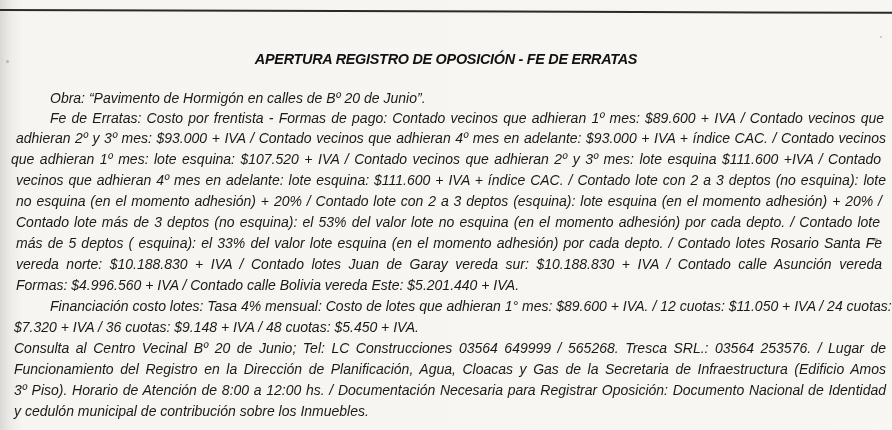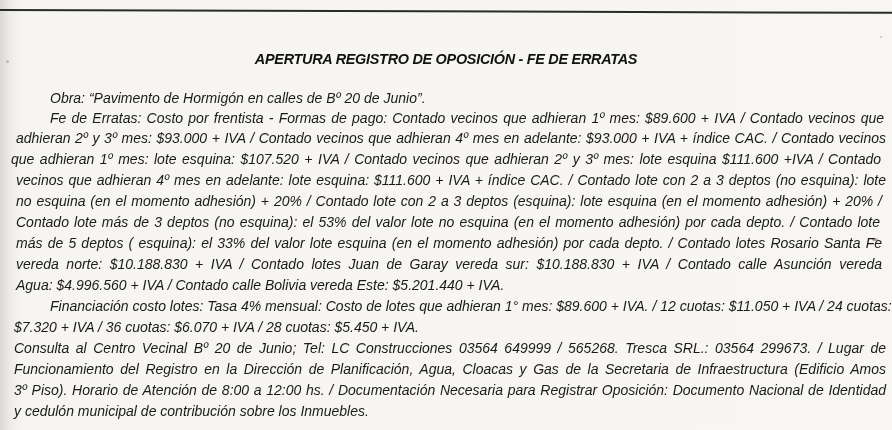--- a/index.html
+++ b/index.html
@@ -50,23 +50,23 @@
     <div class="line last" style="left:50px;top:0px;width:420px">Obra: “Pavimento de Hormigón en calles de Bº 20 de Junio”.</div>
 
     <div class="line" style="left:50px;top:20px;width:834px">Fe de Erratas: Costo por frentista - Formas de pago: Contado vecinos que adhieran 1º mes: $89.600 + IVA / Contado vecinos que</div>
     <div class="line" style="left:16px;top:40px;width:870px">adhieran 2º y 3º mes: $93.000 + IVA / Contado vecinos que adhieran 4º mes en adelante: $93.000 + IVA + índice CAC. / Contado vecinos</div>
     <div class="line" style="left:11px;top:61px;width:870px">que adhieran 1º mes: lote esquina: $107.520 + IVA / Contado vecinos que adhieran 2º y 3º mes: lote esquina $111.600 +IVA / Contado</div>
     <div class="line" style="left:16px;top:82px;width:870px">vecinos que adhieran 4º mes en adelante: lote esquina: $111.600 + IVA + índice CAC. / Contado lote con 2 a 3 deptos (no esquina): lote</div>
     <div class="line" style="left:16px;top:103px;width:866px">no esquina (en el momento adhesión) + 20% / Contado lote con 2 a 3 deptos (esquina): lote esquina (en el momento adhesión) + 20% /</div>
     <div class="line" style="left:16px;top:124px;width:864px">Contado lote más de 3 deptos (no esquina): el 53% del valor lote no esquina (en el momento adhesión) por cada depto. / Contado lote</div>
     <div class="line" style="left:16px;top:145px;width:866px">más de 5 deptos ( esquina): el 33% del valor lote esquina (en el momento adhesión) por cada depto. / Contado lotes Rosario Santa Fe</div>
     <div class="line" style="left:16px;top:166px;width:866px">vereda norte: $10.188.830 + IVA / Contado lotes Juan de Garay vereda sur: $10.188.830 + IVA / Contado calle Asunción vereda</div>
-    <div class="line last" style="left:16px;top:187px;width:600px">Agua: $4.996.560 + IVA / Contado calle Bolivia vereda Este: $5.201.440 + IVA.</div>
+    <div class="line last" style="left:16px;top:187px;width:600px">Formas: $4.996.560 + IVA / Contado calle Bolivia vereda Este: $5.201.440 + IVA.</div>
 
     <div class="line" style="left:50px;top:208px;width:836px">Financiación costo lotes: Tasa 4% mensual: Costo de lotes que adhieran 1° mes: $89.600 + IVA. / 12 cuotas: $11.050 + IVA / 24 cuotas:</div>
-    <div class="line last" style="left:14px;top:229px;width:500px">$7.320 + IVA / 36 cuotas: $6.070 + IVA / 28 cuotas: $5.450 + IVA.</div>
+    <div class="line last" style="left:14px;top:229px;width:500px">$7.320 + IVA / 36 cuotas: $9.148 + IVA / 48 cuotas: $5.450 + IVA.</div>
 
-    <div class="line" style="left:14px;top:250px;width:872px">Consulta al Centro Vecinal Bº 20 de Junio; Tel: LC Construcciones 03564 649999 / 565268. Tresca SRL.: 03564 299673. / Lugar de</div>
+    <div class="line" style="left:14px;top:250px;width:872px">Consulta al Centro Vecinal Bº 20 de Junio; Tel: LC Construcciones 03564 649999 / 565268. Tresca SRL.: 03564 253576. / Lugar de</div>
     <div class="line" style="left:14px;top:271px;width:872px">Funcionamiento del Registro en la Dirección de Planificación, Agua, Cloacas y Gas de la Secretaria de Infraestructura (Edificio Amos</div>
     <div class="line" style="left:14px;top:292px;width:872px">3º Piso). Horario de Atención de 8:00 a 12:00 hs. / Documentación Necesaria para Registrar Oposición: Documento Nacional de Identidad</div>
     <div class="line last" style="left:14px;top:313px;width:480px">y cedulón municipal de contribución sobre los Inmuebles.</div>
   </div>
 </div>
 
 </body></html>

